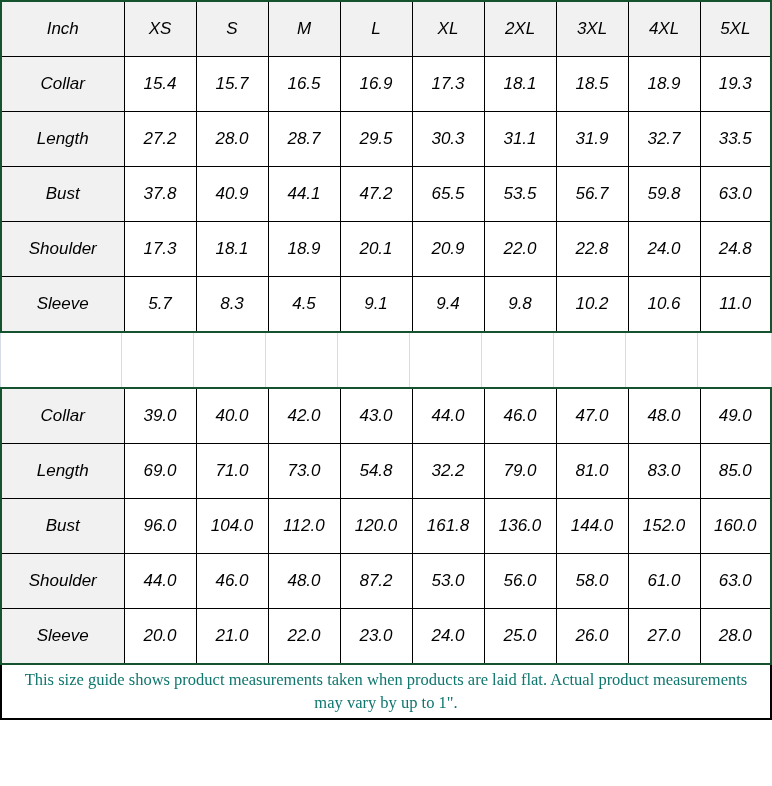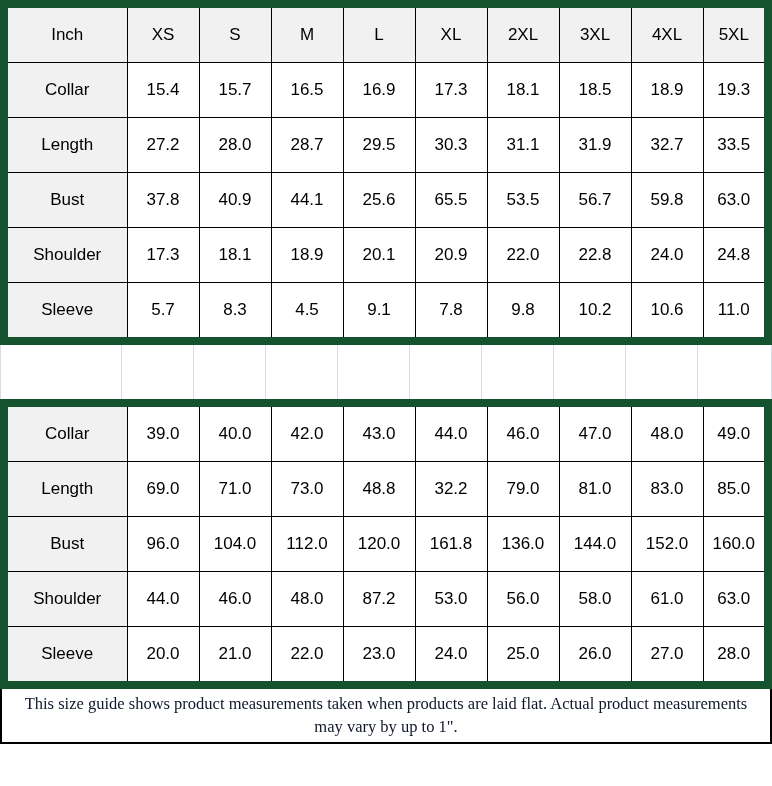--- a/index.html
+++ b/index.html
@@ -9,21 +9,22 @@
     box-sizing: border-box;
     font-family: "Liberation Sans", sans-serif;
     color: #000000;
     background: #ffffff;
     overflow: hidden;
   }
   table.size-table {
     width: 772px;
     table-layout: fixed;
     border-collapse: collapse;
-    border: 8px solid #14532d;
+    border: 2px solid #14532d;
+    font-style: italic;
   }
   table.size-table th, table.size-table td {
     border: 1.5px solid #000000;
     height: 54px;
     text-align: center;
     vertical-align: middle;
     font-size: 17px;
     font-weight: normal;
     padding: 0;
     overflow: hidden;
@@ -55,21 +56,21 @@
     box-sizing: border-box;
     height: 55px;
     border: 2px solid #000000;
     border-top: none;
     background: #ffffff;
     font-family: "Liberation Serif", serif;
     font-size: 16.5px;
     line-height: 23px;
     text-align: center;
     padding: 3px 10px 0 10px;
-    color: #0f172a;
+    color: #0f766e;
   }
 </style>
 </head>
 <body>
 
 <div class="sheet">
 
   <table class="size-table">
     <colgroup>
       <col style="width:123px">
@@ -118,21 +119,21 @@
       <td>31.1</td>
       <td>31.9</td>
       <td>32.7</td>
       <td>33.5</td>
     </tr>
     <tr>
       <th class="rowlbl">Bust</th>
       <td>37.8</td>
       <td>40.9</td>
       <td>44.1</td>
-      <td>25.6</td>
+      <td>47.2</td>
       <td>65.5</td>
       <td>53.5</td>
       <td>56.7</td>
       <td>59.8</td>
       <td>63.0</td>
     </tr>
     <tr>
       <th class="rowlbl">Shoulder</th>
       <td>17.3</td>
       <td>18.1</td>
@@ -143,21 +144,21 @@
       <td>22.8</td>
       <td>24.0</td>
       <td>24.8</td>
     </tr>
     <tr>
       <th class="rowlbl">Sleeve</th>
       <td>5.7</td>
       <td>8.3</td>
       <td>4.5</td>
       <td>9.1</td>
-      <td>7.8</td>
+      <td>9.4</td>
       <td>9.8</td>
       <td>10.2</td>
       <td>10.6</td>
       <td>11.0</td>
     </tr>
   </tbody>
     </table>
 
   <div class="gap-row">
     <div class="gap-cell first"></div>
@@ -196,21 +197,21 @@
       <td>46.0</td>
       <td>47.0</td>
       <td>48.0</td>
       <td>49.0</td>
     </tr>
     <tr>
       <th class="rowlbl">Length</th>
       <td>69.0</td>
       <td>71.0</td>
       <td>73.0</td>
-      <td>48.8</td>
+      <td>54.8</td>
       <td>32.2</td>
       <td>79.0</td>
       <td>81.0</td>
       <td>83.0</td>
       <td>85.0</td>
     </tr>
     <tr>
       <th class="rowlbl">Bust</th>
       <td>96.0</td>
       <td>104.0</td>

